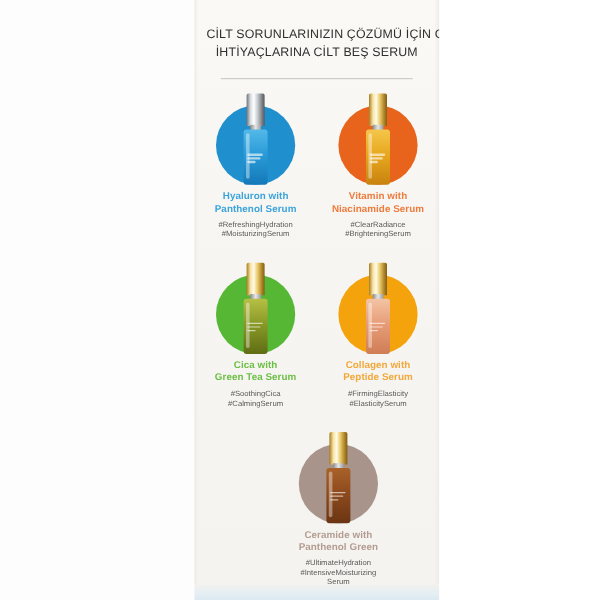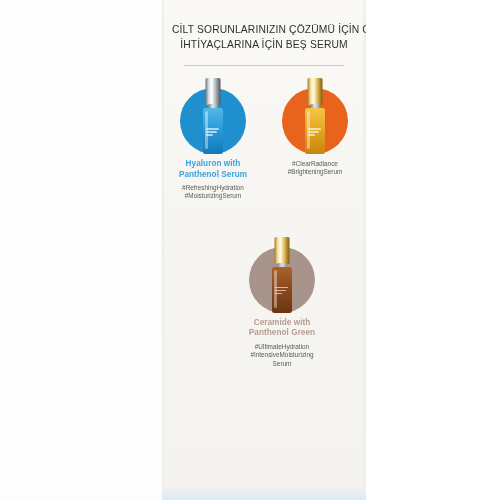--- a/index.html
+++ b/index.html
@@ -233,21 +233,21 @@
   <div class="outer-left"></div>
   <div class="outer-right"></div>
 
   <div class="panel">
     <div class="panel-inner"></div>
     <div class="panel-edge-left"></div>
     <div class="panel-edge-right"></div>
 
     <div class="headline">
       <div>CİLT SORUNLARINIZIN ÇÖZÜMÜ İÇİN CİLT</div>
-      <div>İHTİYAÇLARINA İÇİN BEŞ SERUM</div>
+      <div>İHTİYAÇLARINA CİLT BEŞ SERUM</div>
     </div>
 
     <div class="divider"></div>
 
     <div class="grid">
 
       <div class="row row-1">
 
         <div class="product">
           <div class="shot">
@@ -282,31 +282,83 @@
               <div class="neck"></div>
               <div class="body b-gold">
                 <div class="label-lines">
                     <i></i>
                     <i></i>
                     <i></i>
                   </div>
               </div>
             </div>
           </div>
+          <div class="title" style="color:#ef7b3c">
+            <div>Vitamin with</div>
+            <div>Niacinamide Serum</div>
+          </div>
           <div class="tags">
             <div>#ClearRadiance</div>
             <div>#BrighteningSerum</div>
           </div>
         </div>
 
       </div>
 
       <div class="row row-2">
 
-
+        <div class="product">
+          <div class="shot">
+            <div class="circle" style="background:#56b735"></div>
+            <div class="bottle">
+              <div class="cap cap-gold"></div>
+              <div class="neck"></div>
+              <div class="body b-green">
+                <div class="label-lines">
+                    <i></i>
+                    <i></i>
+                    <i></i>
+                  </div>
+              </div>
+            </div>
+          </div>
+          <div class="title" style="color:#6cbf45">
+            <div>Cica with</div>
+            <div>Green Tea Serum</div>
+          </div>
+          <div class="tags">
+            <div>#SoothingCica</div>
+            <div>#CalmingSerum</div>
+          </div>
+        </div>
+
+        <div class="product">
+          <div class="shot">
+            <div class="circle" style="background:#f4a30c"></div>
+            <div class="bottle">
+              <div class="cap cap-gold"></div>
+              <div class="neck"></div>
+              <div class="body b-peach">
+                <div class="label-lines">
+                    <i></i>
+                    <i></i>
+                    <i></i>
+                  </div>
+              </div>
+            </div>
+          </div>
+          <div class="title" style="color:#f2a83a">
+            <div>Collagen with</div>
+            <div>Peptide Serum</div>
+          </div>
+          <div class="tags">
+            <div>#FirmingElasticity</div>
+            <div>#ElasticitySerum</div>
+          </div>
+        </div>
 
       </div>
 
       <div class="row row-3">
 
         <div class="product">
           <div class="shot">
             <div class="circle" style="background:#a8948a"></div>
             <div class="bottle">
               <div class="cap cap-gold"></div>

